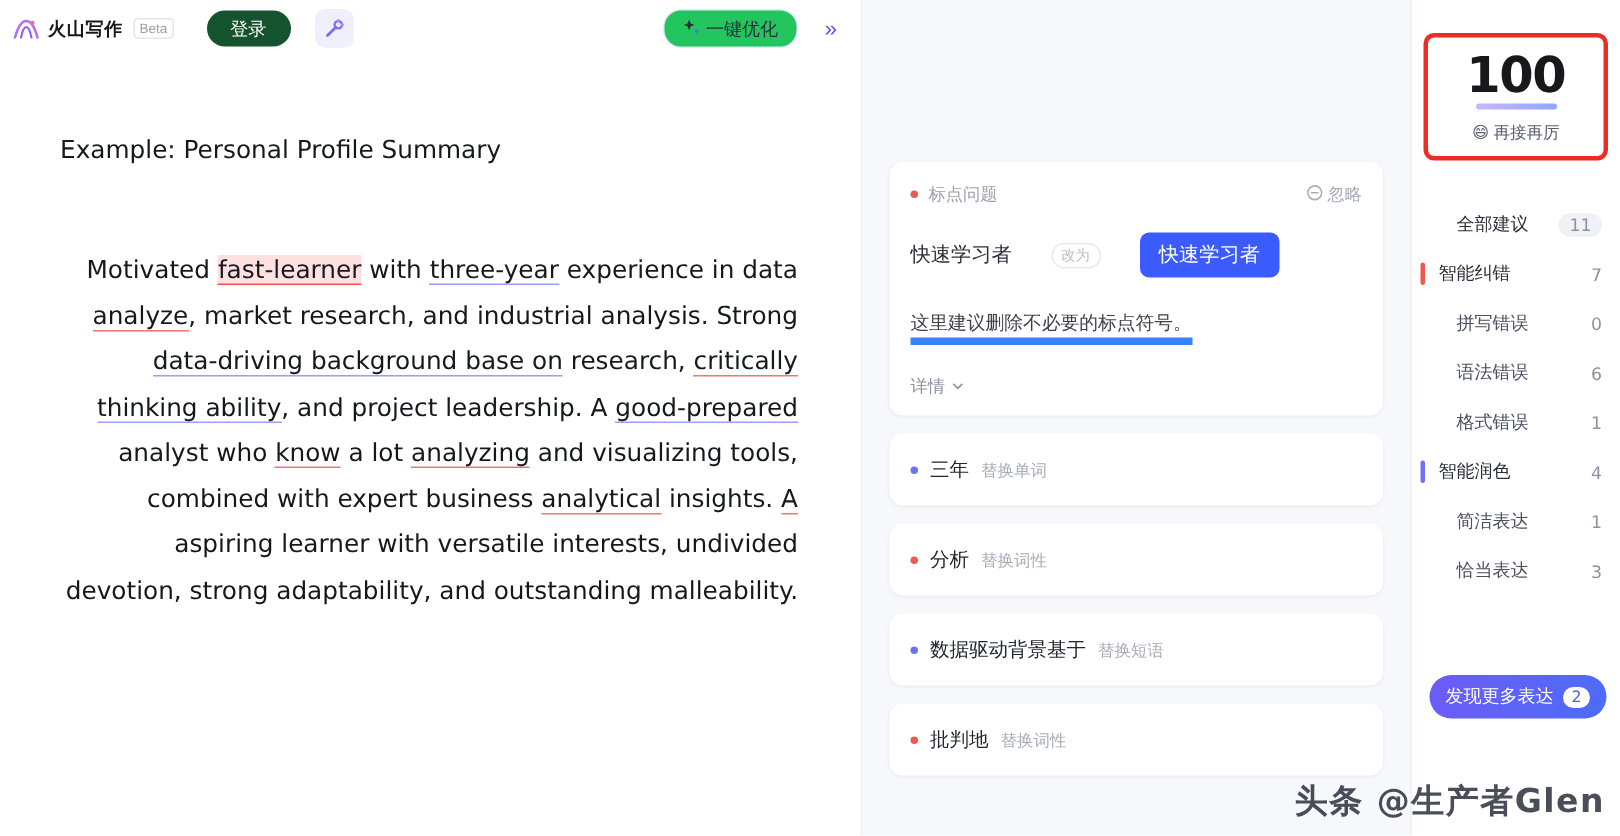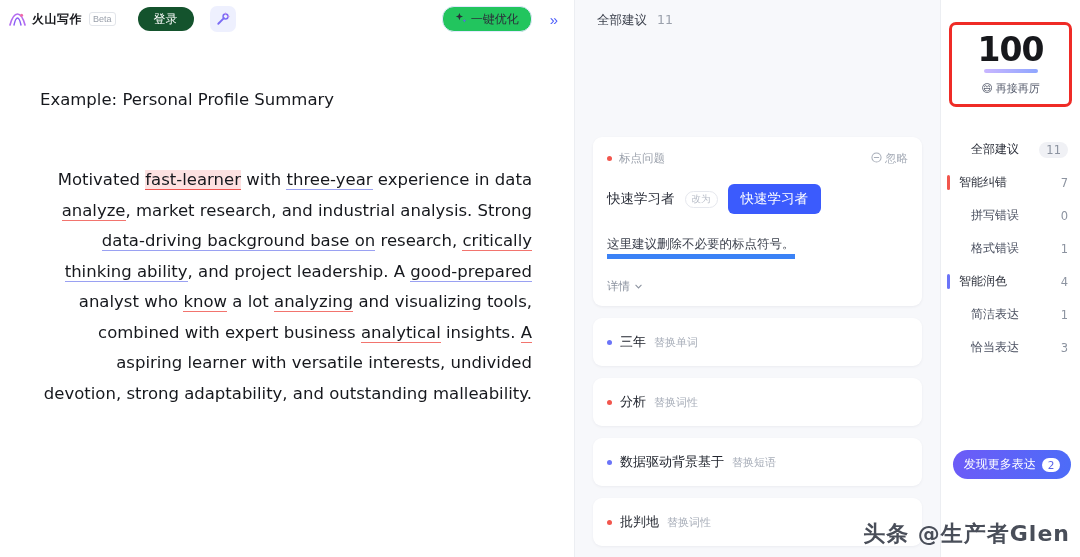--- a/index.html
+++ b/index.html
@@ -53,21 +53,21 @@
   .card{background:#fff;border-radius:9px;padding:14px 14px 12px 14px;
     box-shadow:0 1px 3px rgba(20,25,50,.06);margin-bottom:12px;position:relative;}
   .card-top{display:flex;align-items:center;justify-content:space-between;}
   .cat{display:flex;align-items:center;gap:7px;font-size:11.5px;color:#9aa0ab;
     font-family:"DejaVu Sans",sans-serif;}
   .dot{width:5px;height:5px;border-radius:50%;flex:none;}
   .dot-red{background:#f2564d;}
   .dot-purple{background:#6b74f8;}
   .ignore{display:flex;align-items:center;gap:3px;font-size:11.5px;color:#a8aeb9;
     cursor:pointer;font-family:"DejaVu Sans",sans-serif;text-align:center;}
-  .rewrite-row{display:flex;align-items:center;gap:10px;margin-top:18px;}
+  .rewrite-row{display:flex;align-items:center;gap:26px;margin-top:18px;}
   .old-word{font-size:13.5px;color:#2b2f3a;font-family:"DejaVu Sans",sans-serif;}
   .arrow-pill{font-size:9.5px;color:#b6bbc6;border:1px solid #e6e8ee;border-radius:9px;
     padding:1px 6px;font-family:"DejaVu Sans",sans-serif;white-space:nowrap;}
   .new-word{background:#3b5bfd;color:#fff;font-size:13.5px;border-radius:6px;
     padding:6px 13px;font-family:"DejaVu Sans",sans-serif;cursor:pointer;}
   .explain{margin-top:22px;font-size:12.5px;color:#3a3f4b;
     border-bottom:5px solid #3b82f6;display:inline-block;padding-bottom:1px;
     font-family:"DejaVu Sans",sans-serif;}
   .detail{margin-top:20px;font-size:11.5px;color:#8c93a0;display:flex;align-items:center;
     gap:4px;cursor:pointer;font-family:"DejaVu Sans",sans-serif;}
@@ -158,24 +158,20 @@
       <div class="chev-btn">»</div>
     </div>
 
     <div class="doc">
       <div class="doc-title">Example: Personal Profile Summary</div>
       <p class="doc-body" id="doc-paragraph"><span>Motivated </span><span class="err-red-hl">fast-learner</span><span> with </span><span class="err-purple">three-year</span><span> experience in data </span><span class="err-red">analyze</span><span>, market research, and industrial analysis. Strong </span><span class="err-purple">data-driving background base on</span><span> research, </span><span class="err-red">critically</span><span> </span><span class="err-purple">thinking ability</span><span>, and project leadership. A </span><span class="err-purple">good-prepared</span><span> analyst who </span><span class="err-red">know</span><span> a lot </span><span class="err-red">analyzing</span><span> and visualizing tools, combined with expert business </span><span class="err-red">analytical</span><span> insights. </span><span class="err-red">A</span><span> aspiring learner with versatile interests, undivided devotion, strong adaptability, and outstanding malleability.</span></p>
     </div>
   </div>
 
   <div class="sug-pane">
-    <div class="sug-head">
-      <span>全部建议</span>
-      <span class="count">11</span>
-    </div>
 
     <div class="sug-list">
 
       <div class="card">
         <div class="card-top">
           <div class="cat">
             <span class="dot dot-red"></span>
             <span>标点问题</span>
           </div>
           <div class="ignore">
@@ -251,20 +247,24 @@
         <div class="cat-row ">
           <span class="bar bar-red"></span>
           <span class="nm">智能纠错</span>
           <span class="ct">7</span>
         </div>
         <div class="cat-row sub">
           <span class="nm">拼写错误</span>
           <span class="ct">0</span>
         </div>
         <div class="cat-row sub">
+          <span class="nm">语法错误</span>
+          <span class="ct">6</span>
+        </div>
+        <div class="cat-row sub">
           <span class="nm">格式错误</span>
           <span class="ct">1</span>
         </div>
         <div class="cat-row ">
           <span class="bar bar-purple"></span>
           <span class="nm">智能润色</span>
           <span class="ct">4</span>
         </div>
         <div class="cat-row sub">
           <span class="nm">简洁表达</span>

